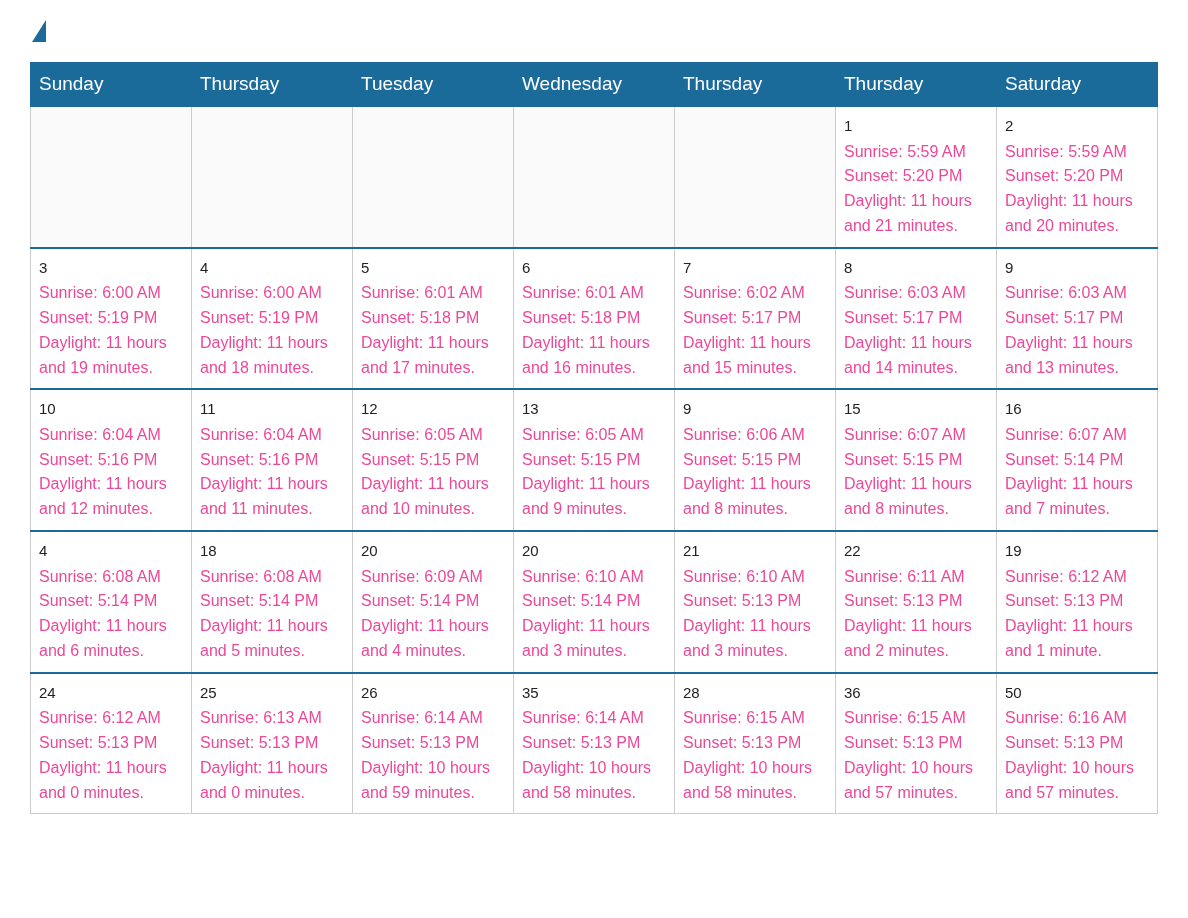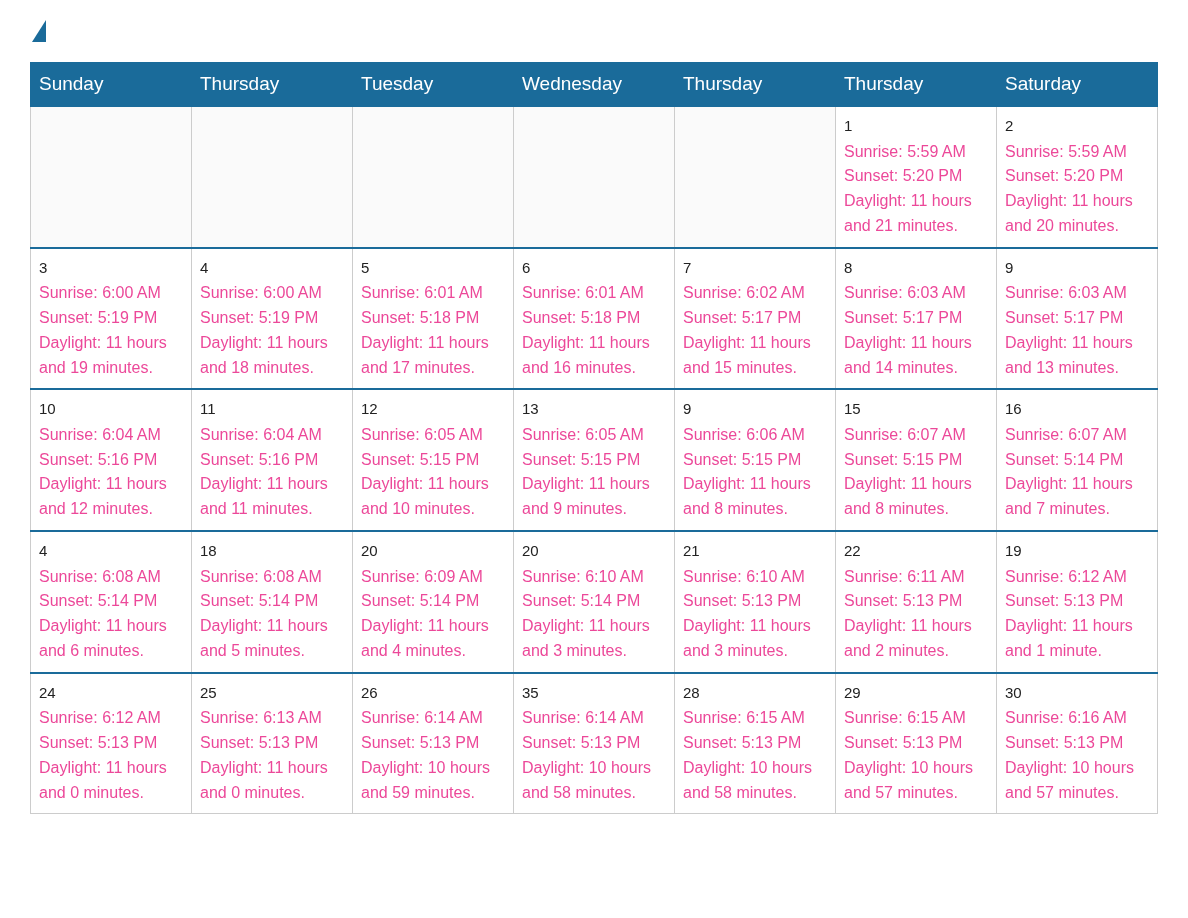--- a/index.html
+++ b/index.html
@@ -258,22 +258,22 @@
         </td>
         <td>
           <span class="day-num">35</span>
           <div class="day-info">Sunrise: 6:14 AM<br>Sunset: 5:13 PM<br>Daylight: 10 hours and 58 minutes.</div>
         </td>
         <td>
           <span class="day-num">28</span>
           <div class="day-info">Sunrise: 6:15 AM<br>Sunset: 5:13 PM<br>Daylight: 10 hours and 58 minutes.</div>
         </td>
         <td>
-          <span class="day-num">29</span>
+          <span class="day-num">36</span>
           <div class="day-info">Sunrise: 6:15 AM<br>Sunset: 5:13 PM<br>Daylight: 10 hours and 57 minutes.</div>
         </td>
         <td>
-          <span class="day-num">30</span>
+          <span class="day-num">50</span>
           <div class="day-info">Sunrise: 6:16 AM<br>Sunset: 5:13 PM<br>Daylight: 10 hours and 57 minutes.</div>
         </td>
       </tr>
     </tbody>
 </table>
 
 </body></html>

